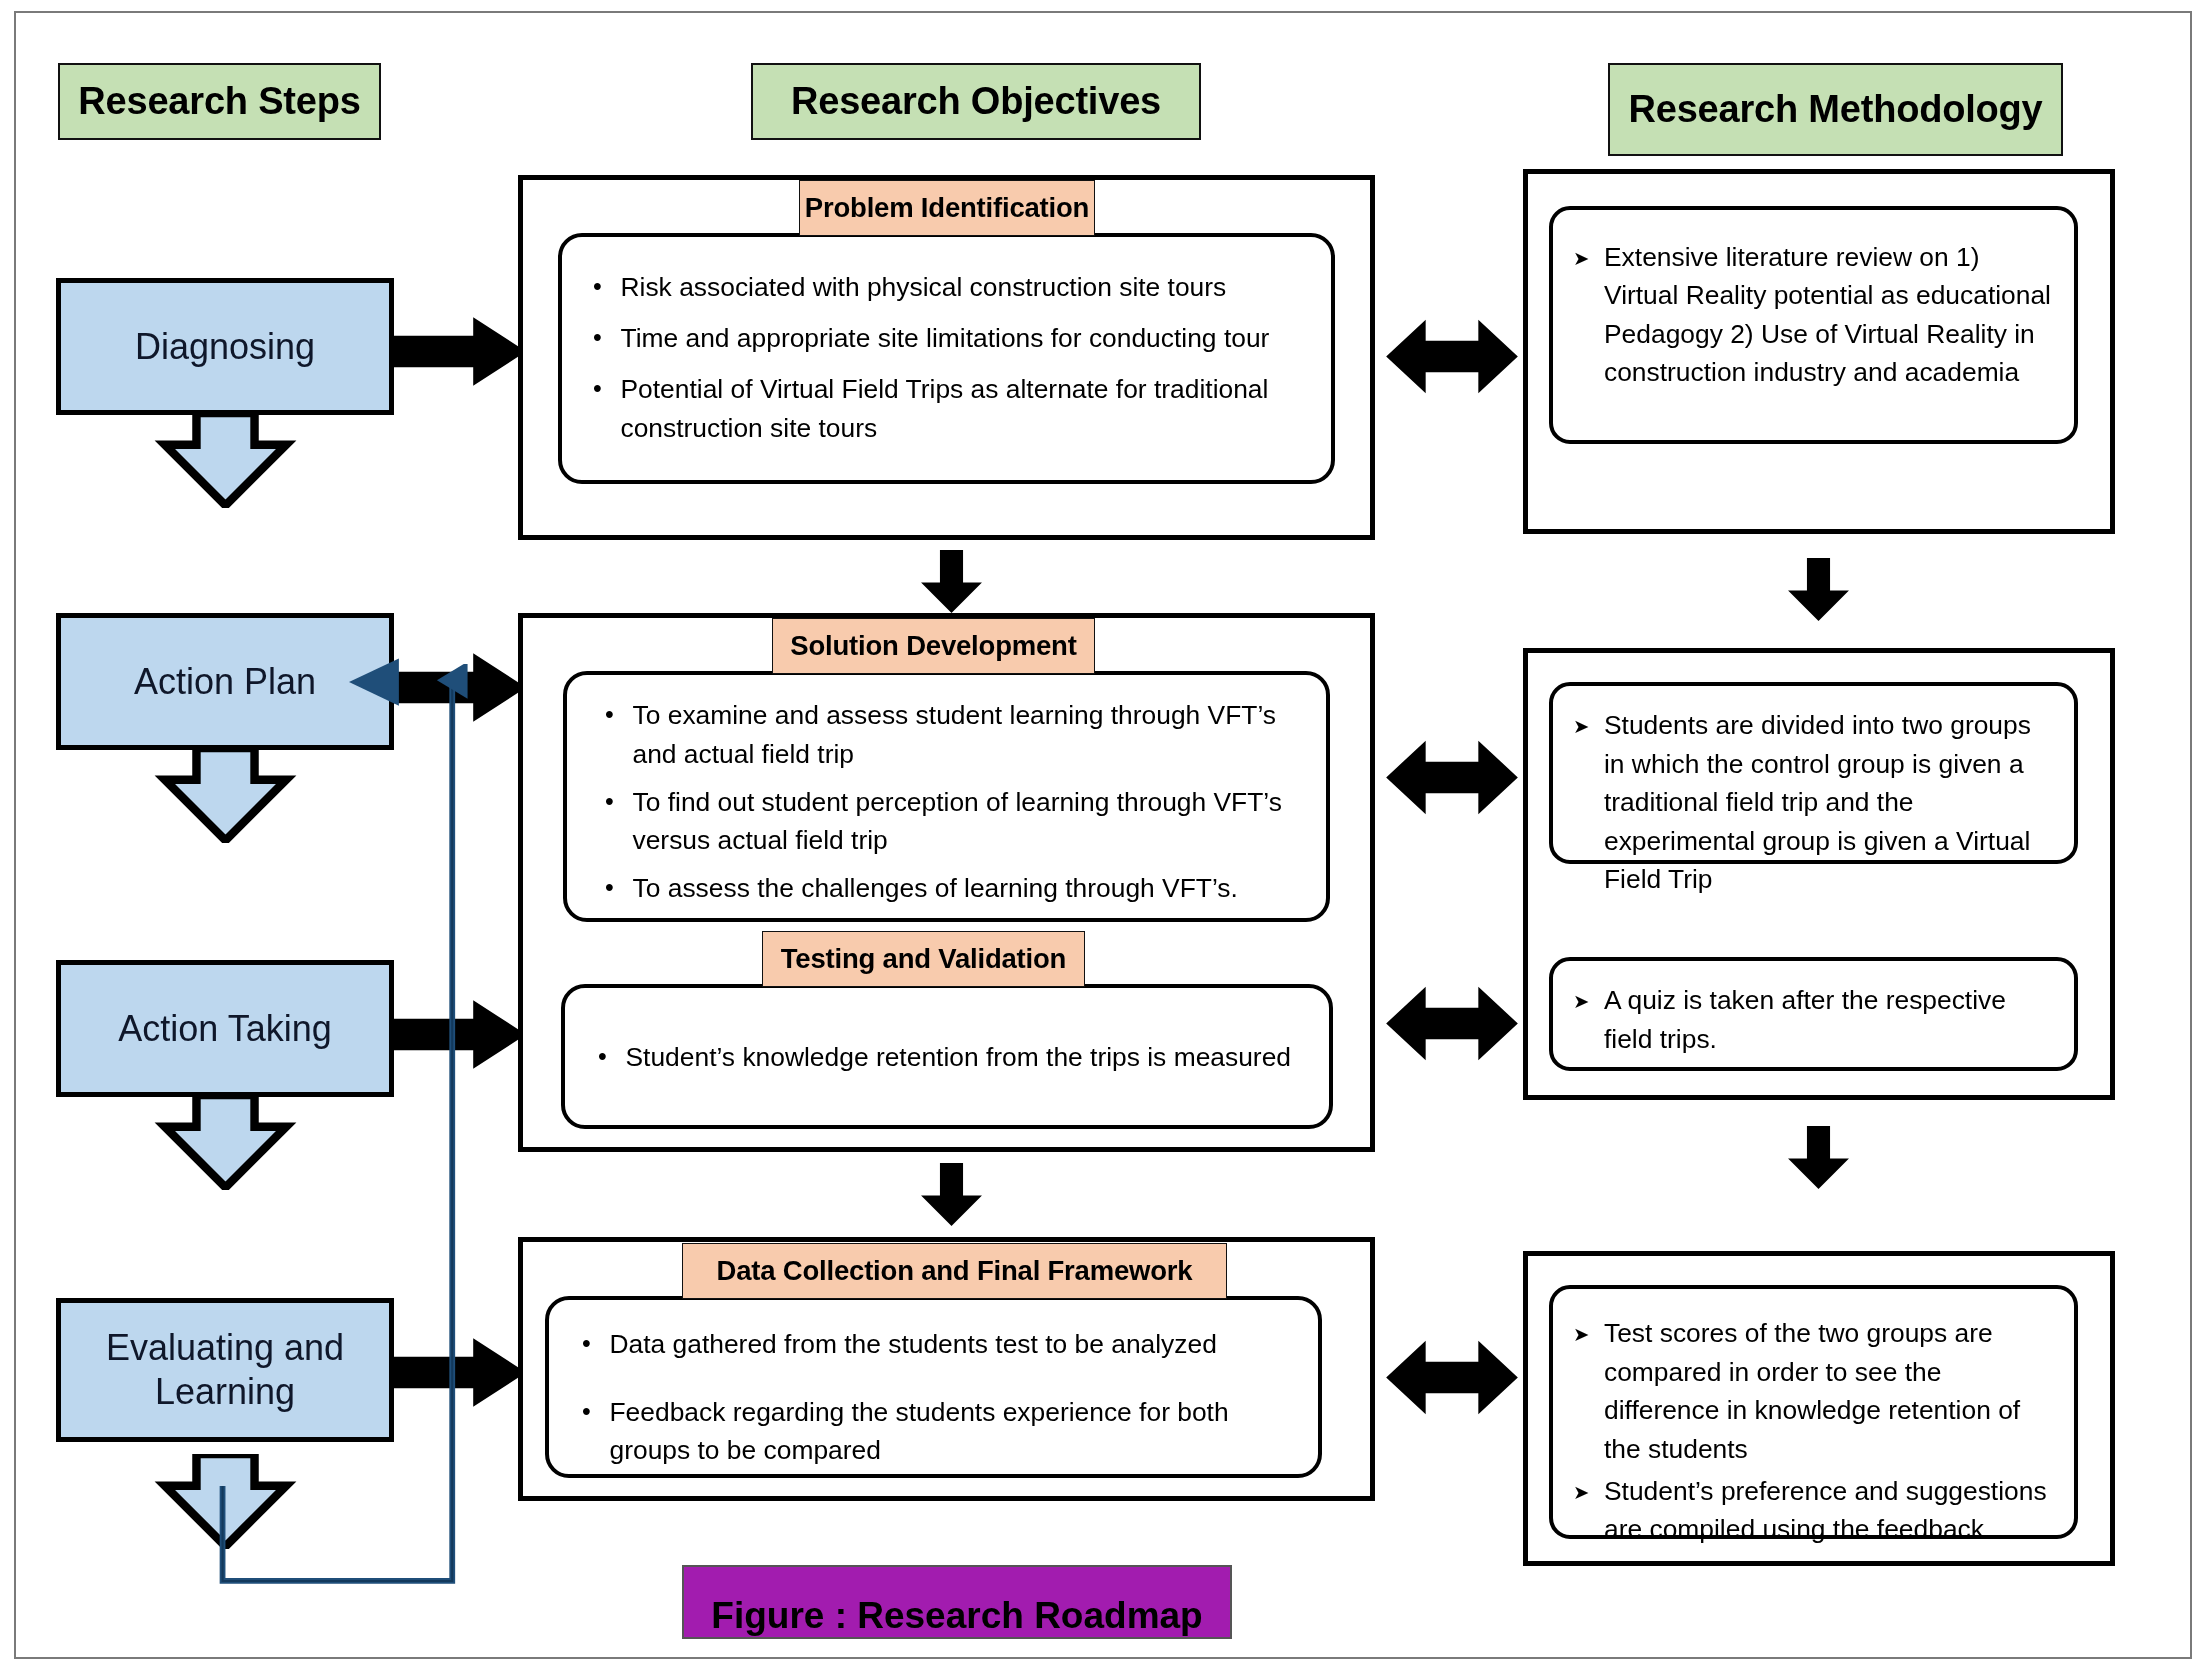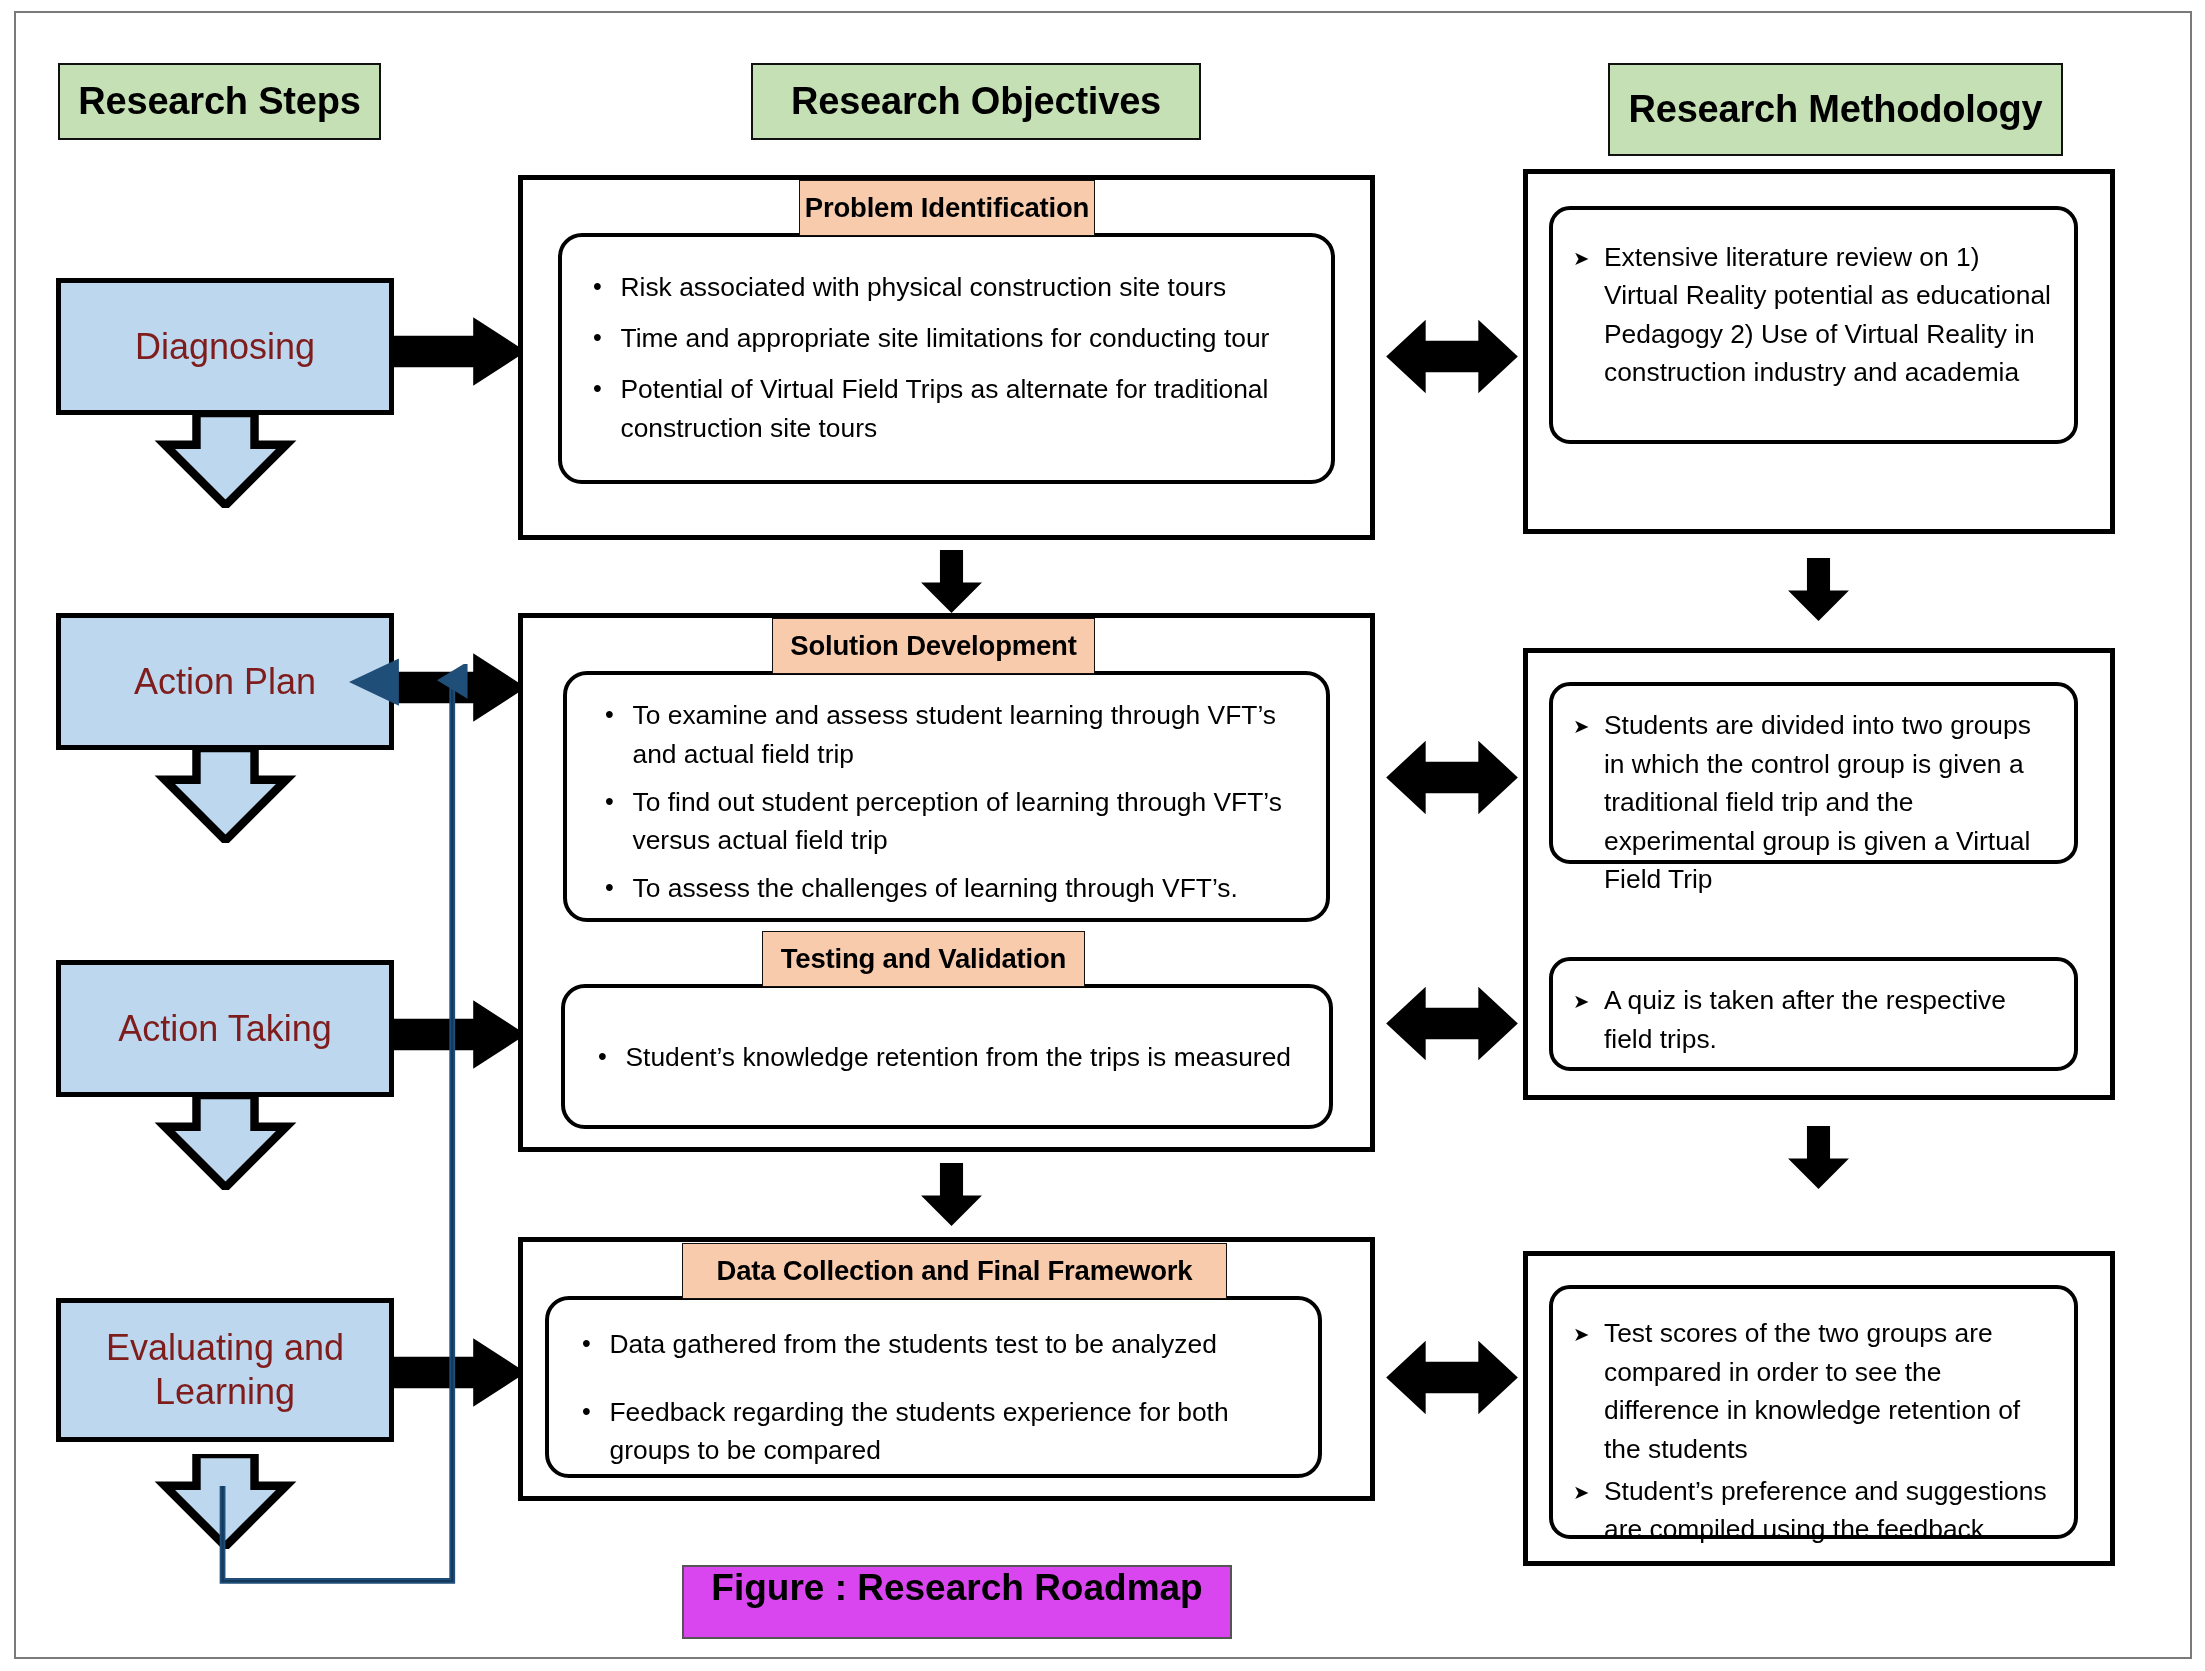--- a/index.html
+++ b/index.html
@@ -34,21 +34,21 @@
 
   
   .stepwrap{position:absolute;}
   .stepbox{
     position:absolute;left:0;top:0;
     background:#bdd7ee;
     border:5.8px solid #000;
     box-sizing:border-box;
     display:flex;align-items:center;justify-content:center;
     text-align:center;
-    color:#7f1d1d;
+    color:#0f172a;
     line-height:1.22;
   }
   .steptail{position:absolute;}
 
   
   .panel{
     background:#fff;
     border:5.8px solid #000;
     box-sizing:border-box;
   }
@@ -91,25 +91,25 @@
   
   .dot li{padding-left:27.5px;}
   .dot li .bdot::before{content:"\2022";}
 
   
   .arw li{padding-left:31px;}
   .arw li .bdot::before{content:"\27A4";font-size:0.78em;}
 
   
   .figcap{
-    background:#d946ef;
+    background:#a21caf;
     border:2.1px solid #555;
     color:#000;
     font-weight:bold;
-    display:flex;align-items:flex-start;justify-content:center;
+    display:flex;align-items:flex-end;justify-content:center;
   }
 </style>
 </head>
 <body>
 
 <div id="page">
   <div id="frame"></div>
 
   <div class="abs colhead ctr" style="left:58px;top:63px;width:323px;height:77px;font-size:38px;">
     <span>Research Steps</span>

